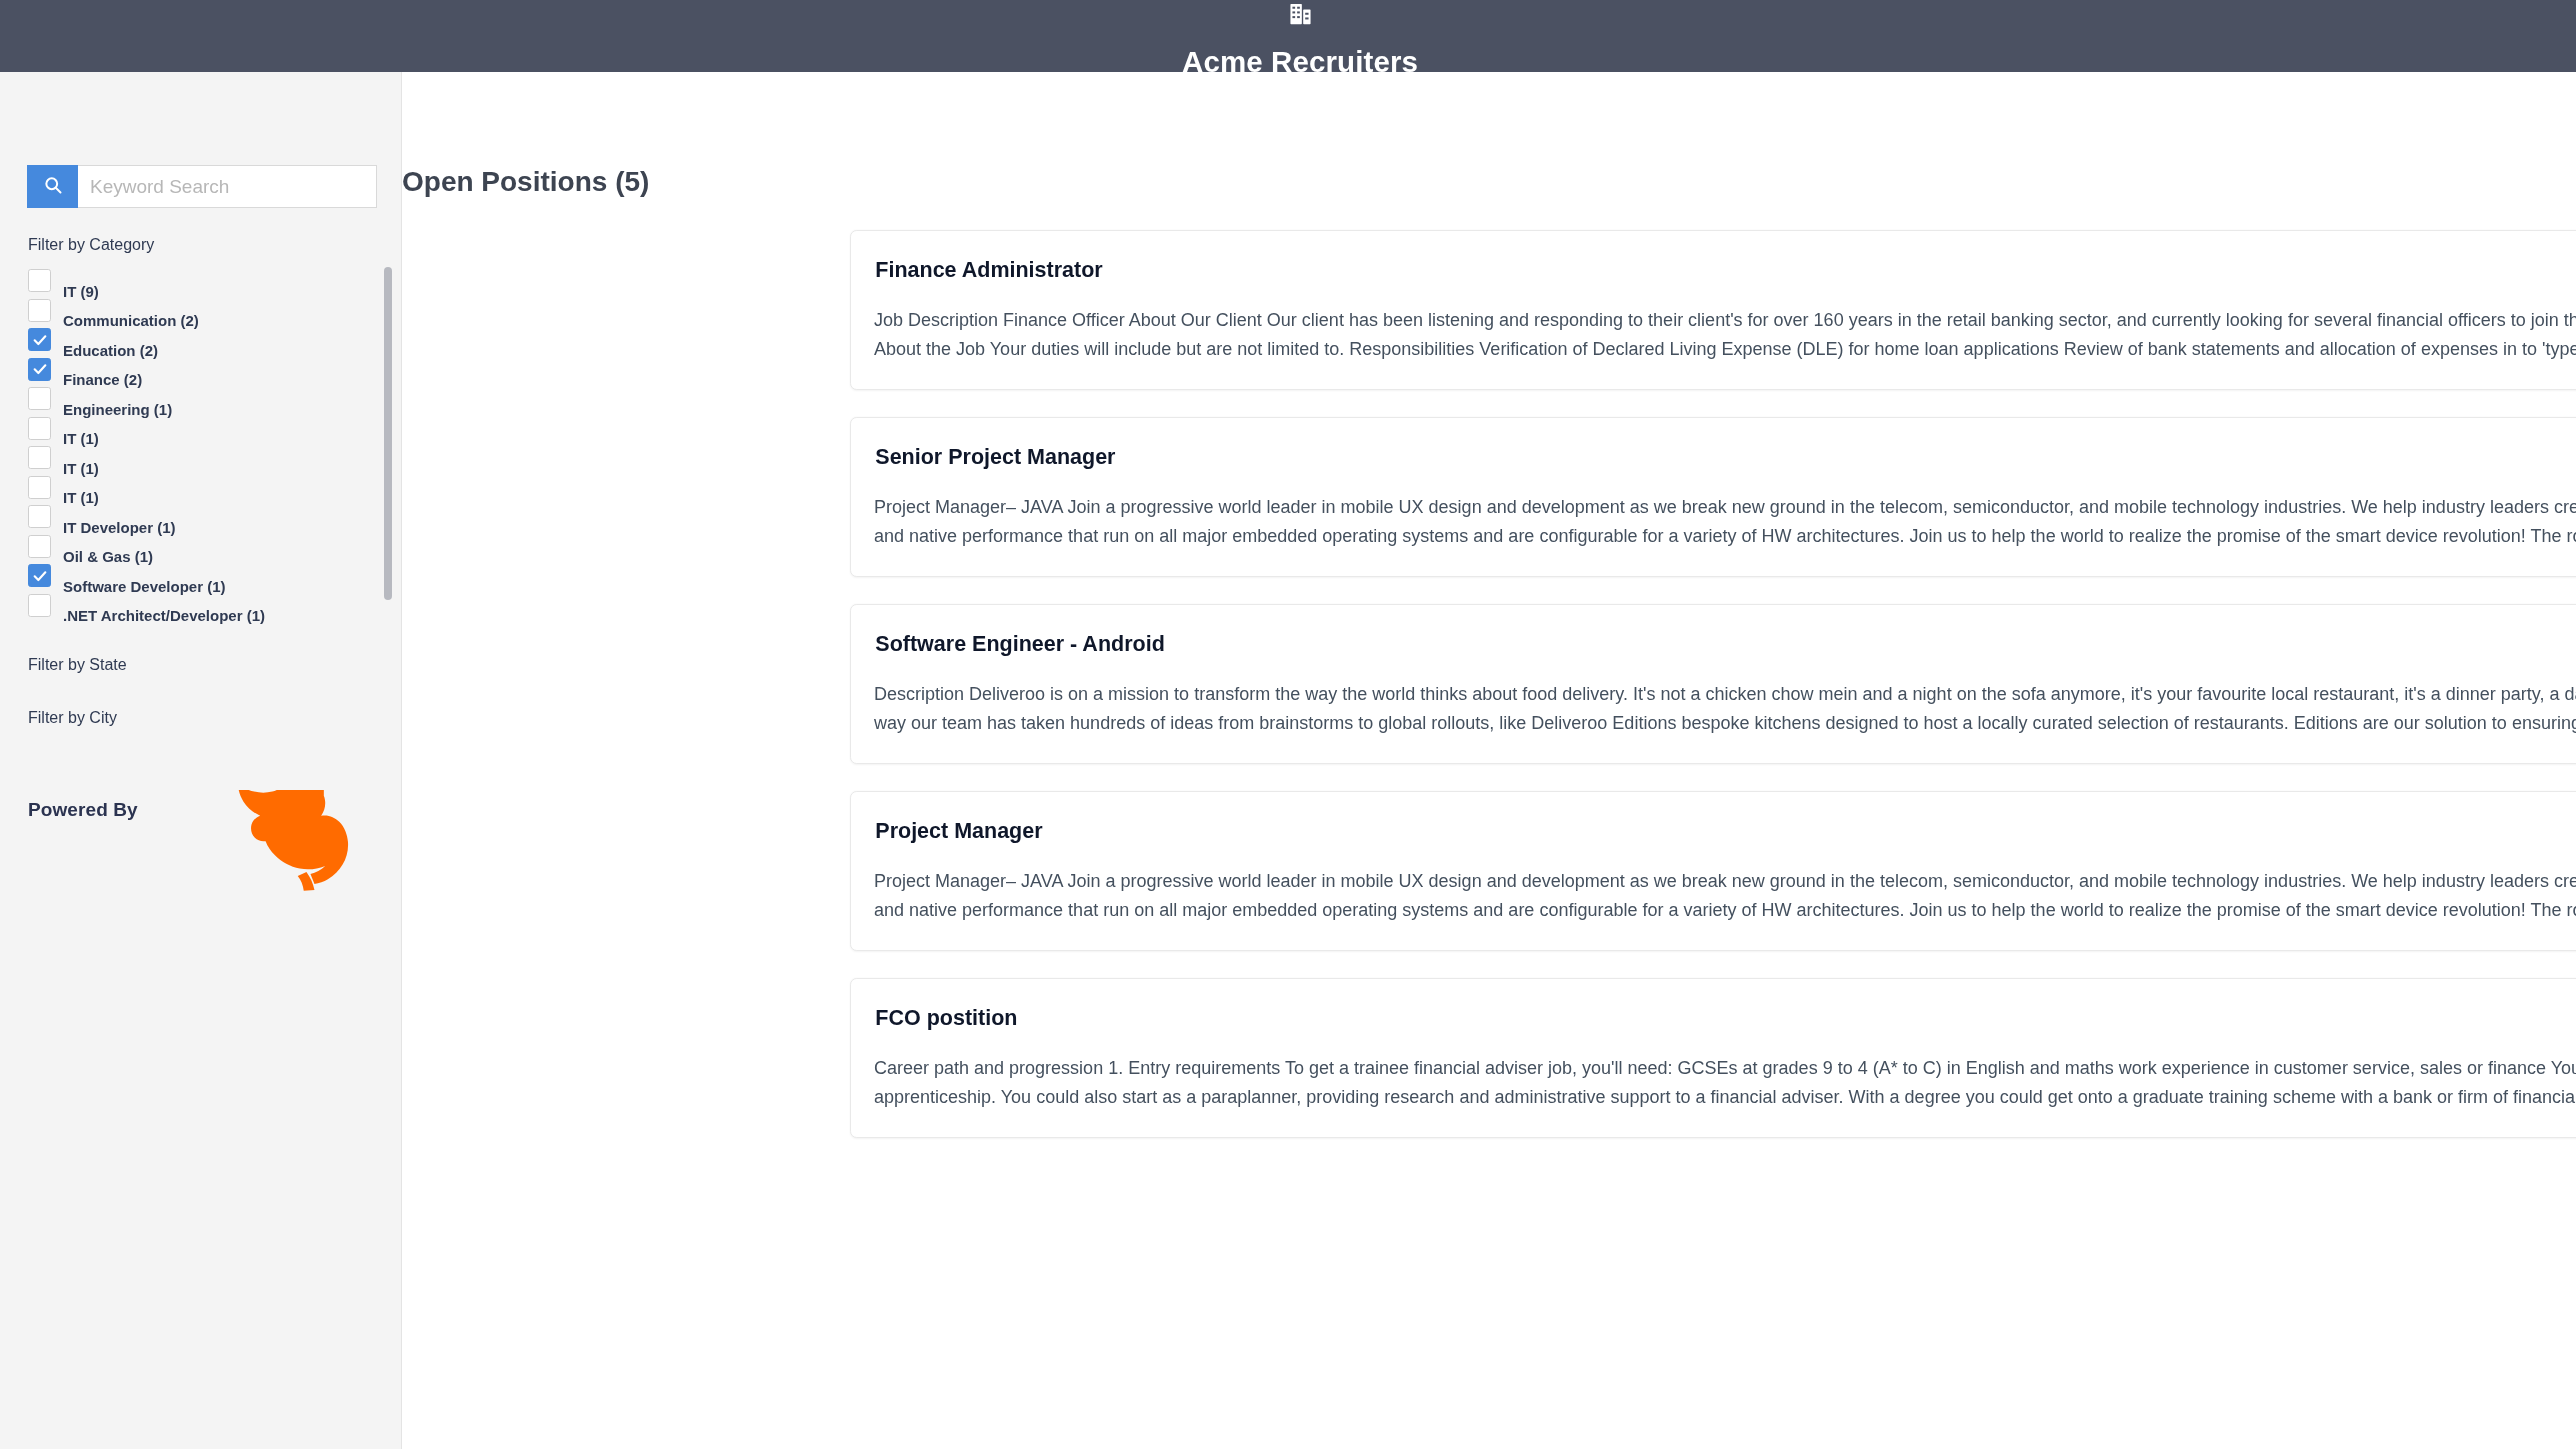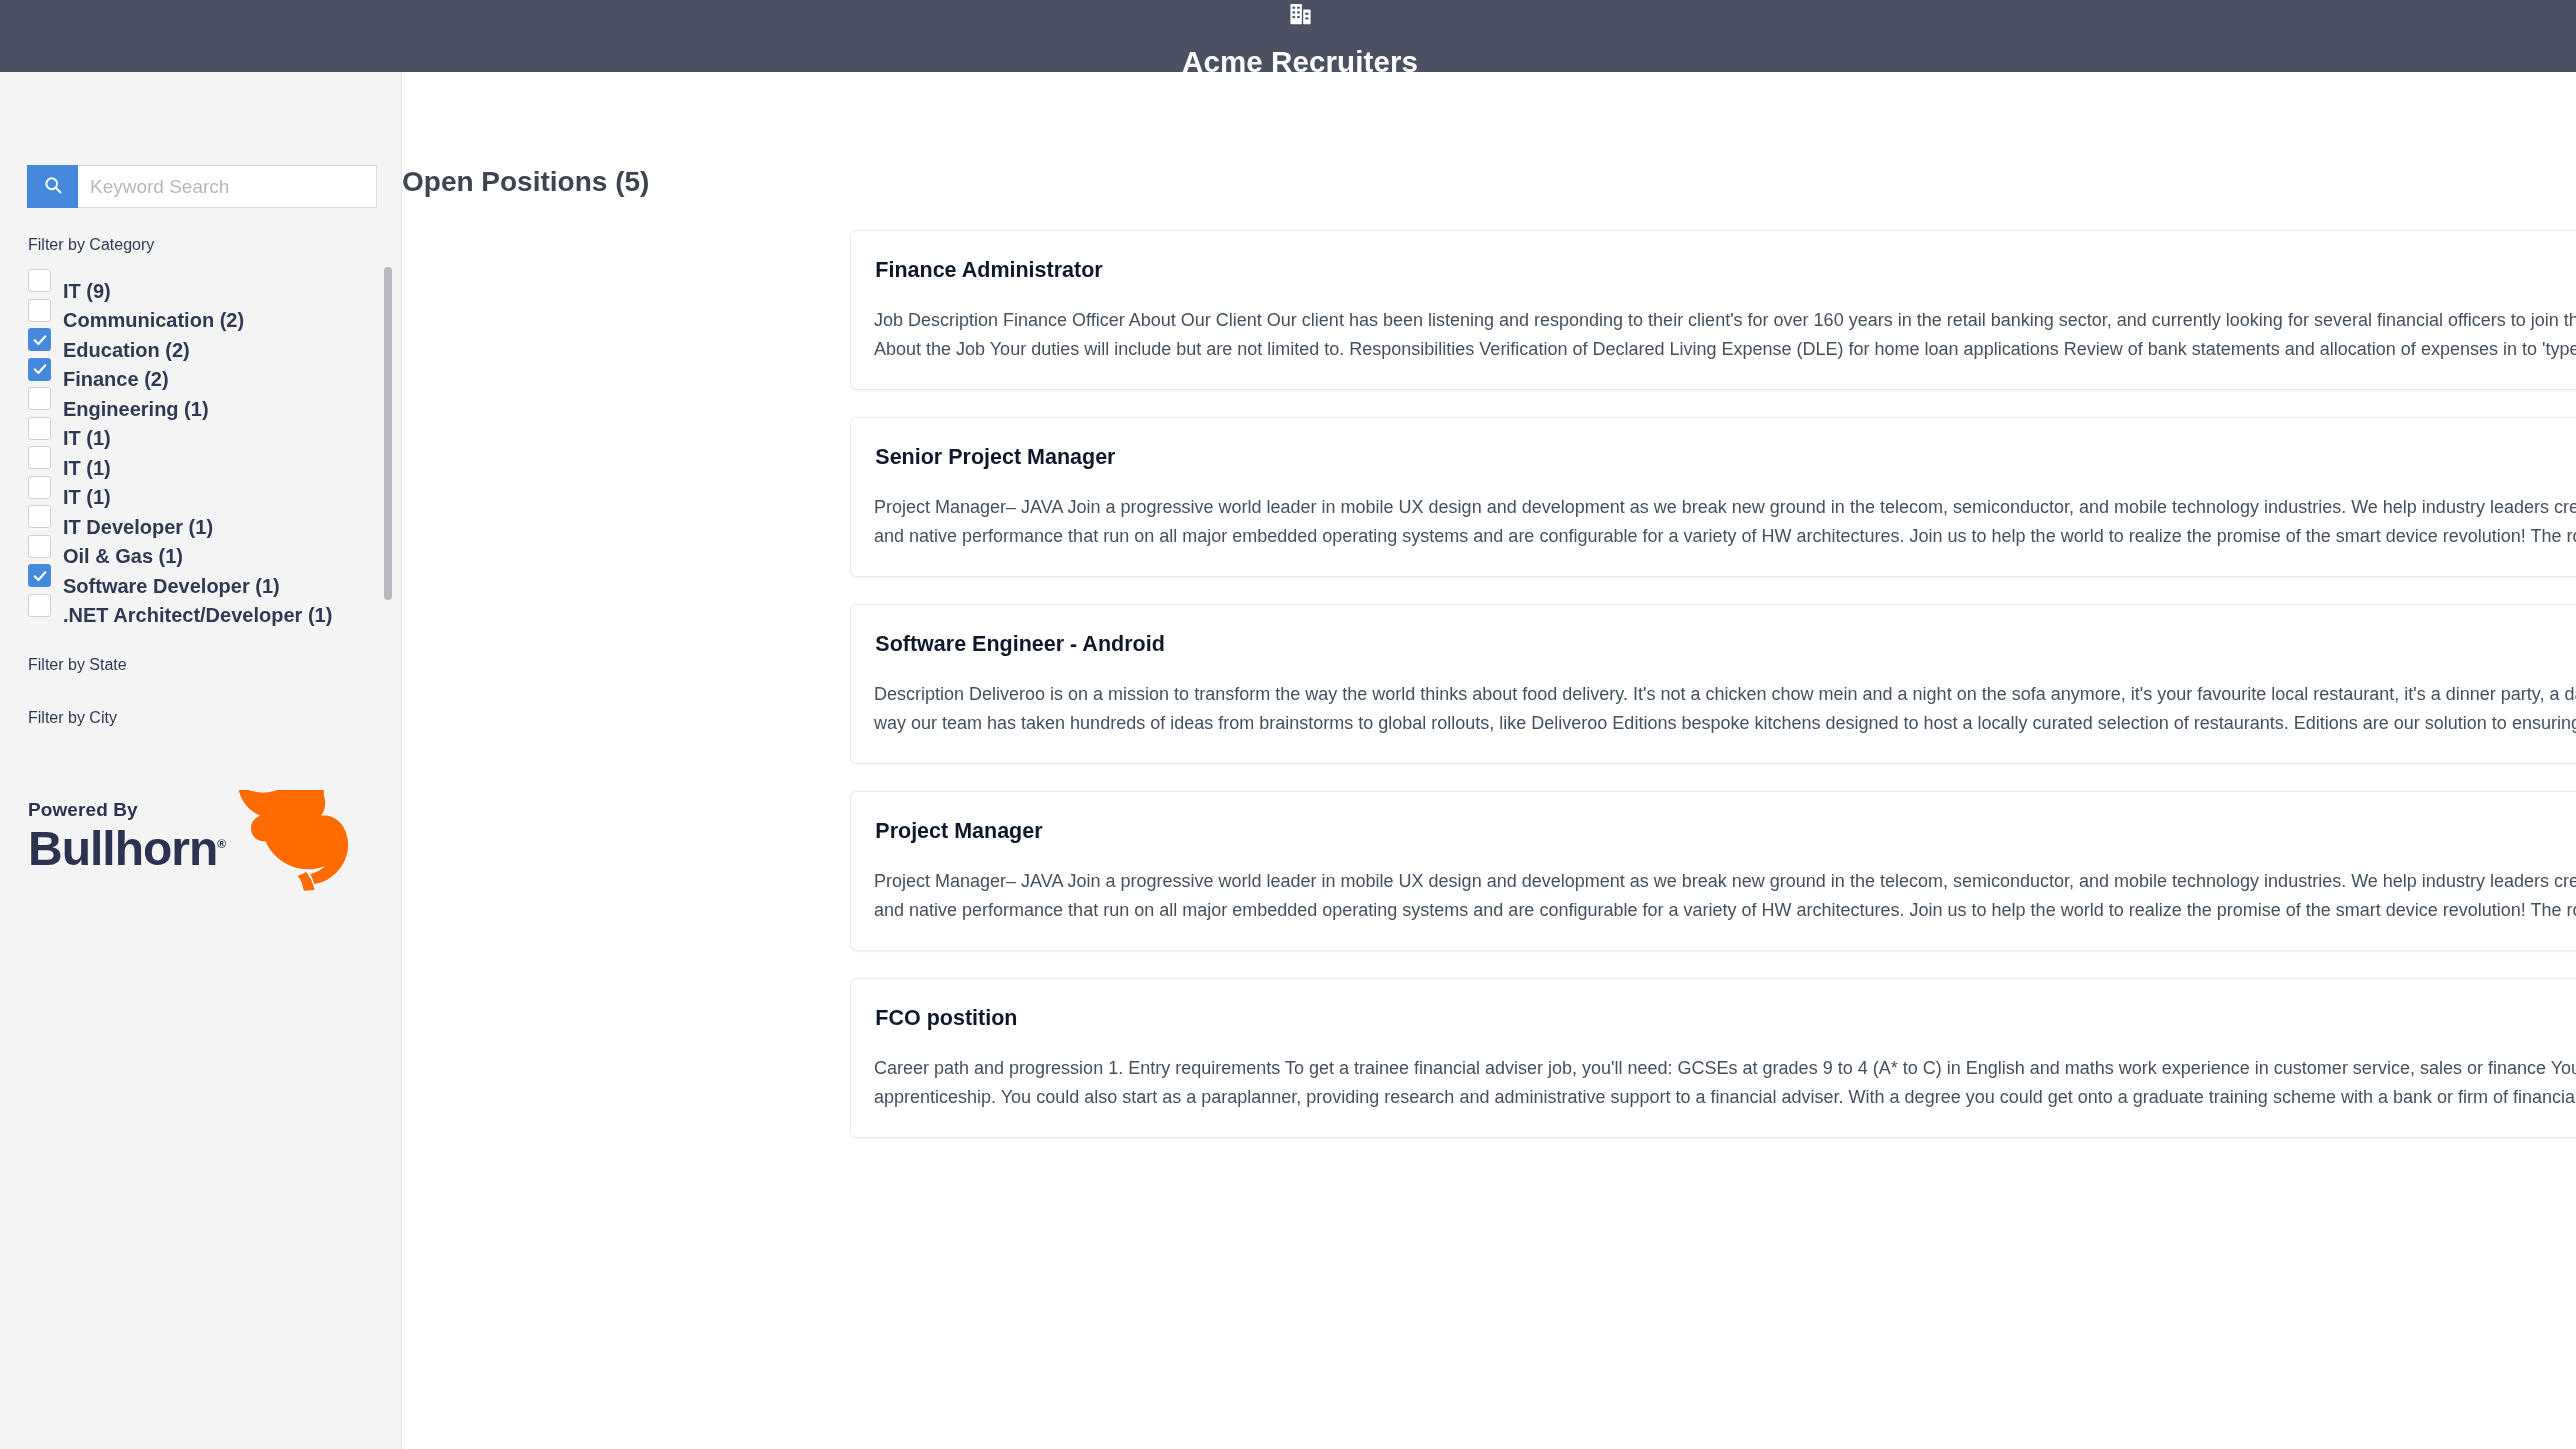--- a/index.html
+++ b/index.html
@@ -90,21 +90,21 @@
     background: #ffffff;
     display: flex; align-items: center; justify-content: center;
   }
   .cbx.checked {
     background: #4589dd;
     border-color: #4589dd;
   }
   .cbx svg { display: none; }
   .cbx.checked svg { display: block; }
   .filter-label {
-    font-size: 20px;
+    font-size: 15px;
     color: #2f3a52;
     font-weight: bold;
     white-space: nowrap;
     margin-top: 21px;
   }
 
   .cat-scroll-wrap { position: relative; }
   .scroll-track {
     position: absolute;
     right: 9.4px;
@@ -301,21 +301,20 @@
         <div class="scroll-thumb"></div>
       </div>
     </div>
 
     <div class="filter-heading" style="margin-top:36px">Filter by State</div>
 
     <div class="filter-heading" style="margin-top:35px">Filter by City</div>
 
     <div class="powered">
       <div class="powered-label">Powered By</div>
-      <div class="bullhorn-word"><span>Bullhorn</span><sup>®</sup></div>
       <span class="bull-mark">
         <svg viewBox="0 0 230 150" width="154" height="101">
           <path fill="#ff6b00" d="M176 8 c4 10 2 22 -4 30 c10 -2 20 2 27 9 c8 8 12 19 13 30 c1 12 -2 24 -8 34 c-5 9 -13 17 -22 22 c-6 4 -13 6 -20 7 l-6 -15 c8 -2 16 -6 22 -12 c-12 5 -25 6 -38 4 c-14 -3 -27 -10 -37 -20 c-6 -6 -11 -13 -14 -21 c-6 1 -12 -1 -16 -5 c-5 -5 -7 -13 -5 -20 c2 -6 7 -11 13 -13 c-10 -4 -19 -12 -25 -21 c-5 -8 -8 -17 -8 -26 c7 5 15 9 24 11 c9 2 18 2 27 0 c4 -1 8 -3 12 -5 c1 -8 5 -16 11 -21 c7 -6 16 -9 25 -8 c11 1 21 7 27 16 c-1 -6 -1 -12 -1 -18 c1 -8 4 -15 3 -23 z"></path>
           <path fill="#ff6b00" d="M150 122 c6 8 10 17 12 27 l-16 1 c-1 -8 -4 -16 -9 -22 z"></path>
         </svg>
       </span>
     </div>
   </aside>
 
   <main class="main">

